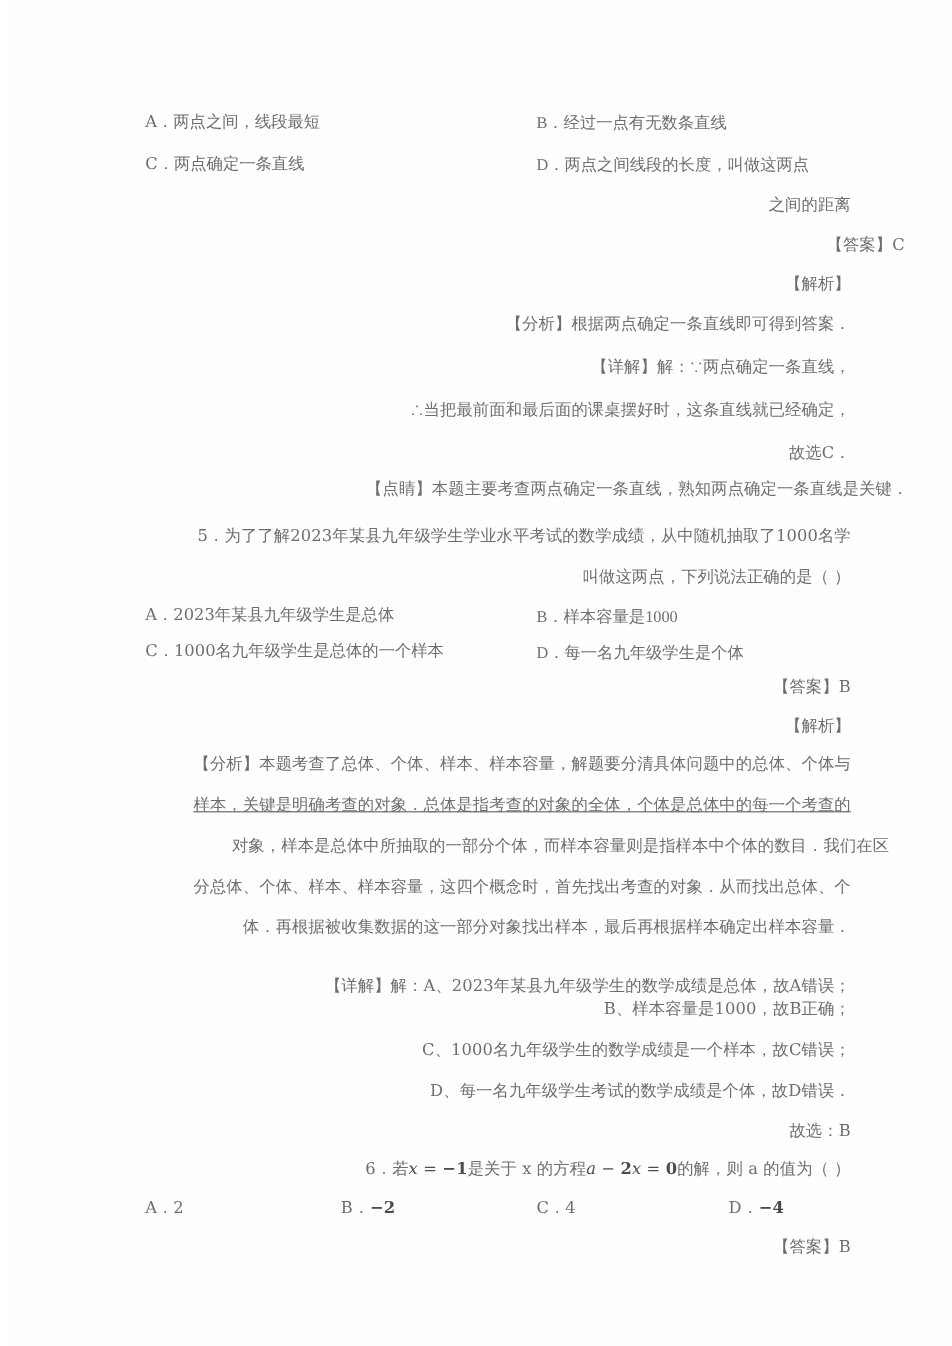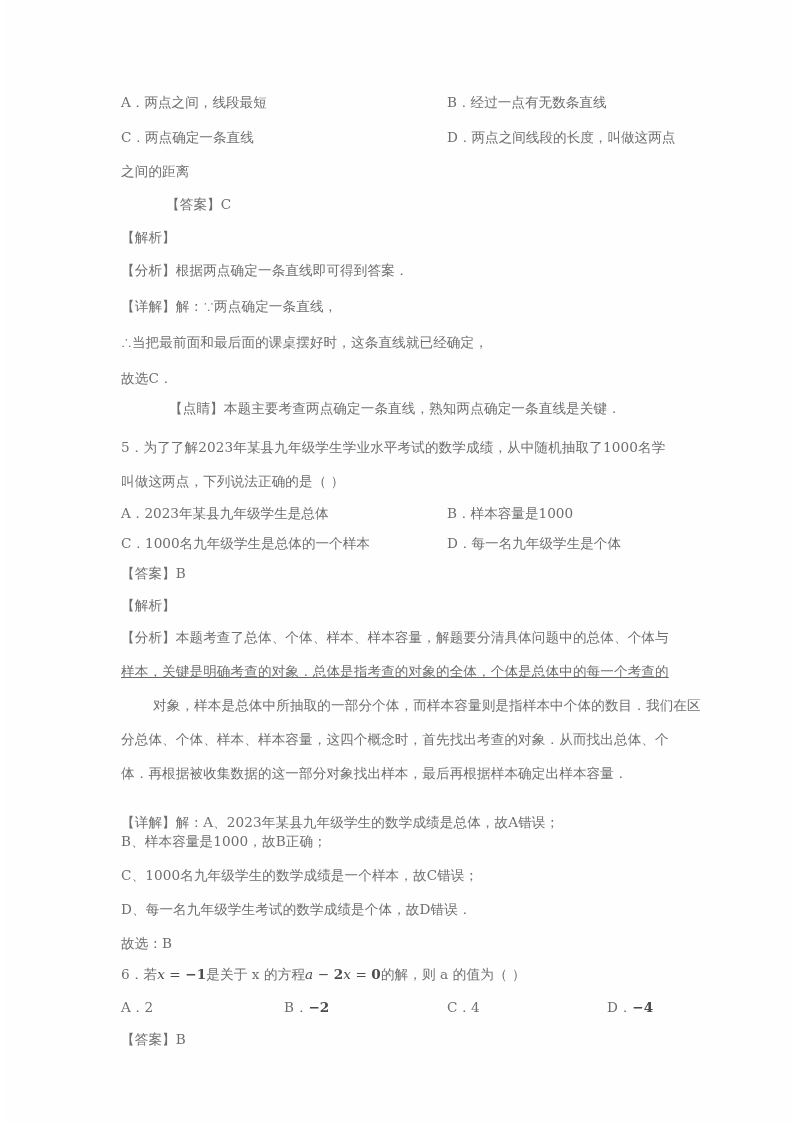--- a/index.html
+++ b/index.html
@@ -50,21 +50,21 @@
   }
   .opt {
     position: absolute;
     top: 0;
     font-size: 13.6px;
     line-height: 1;
     color: #6e6e6e;
     white-space: nowrap;
   }
   .col-a { left: 0px; }
-  .col-b2 { left: 326px; }
+  .col-b2 { left: 326px; font-family: Liberation Serif, serif; }
   .col-b4 { left: 163px; }
   .col-c4 { left: 326px; }
   .col-d4 { left: 486px; }
 
   .lbl {
     font-family: "DejaVu Serif", "Liberation Serif", serif;
     letter-spacing: 0.4px;
   }
 
   .mathit {
@@ -79,21 +79,21 @@
   }
   .op {
     color: #4d4d4d;
   }
   .neg {
     font-weight: 600;
     color: #4a4a4a;
   }
 
   
-  .row { position: absolute; left: 0; width: 588px; }
+  .row { position: absolute; left: 0; width: 588px; text-align: right; }
 </style>
 </head>
 <body>
 
 <div class="page">
   <div class="content">
 
     <div class="row" style="top:8px;">
       <div class="optrow">
         <div class="opt col-a">A．两点之间，线段最短</div>

